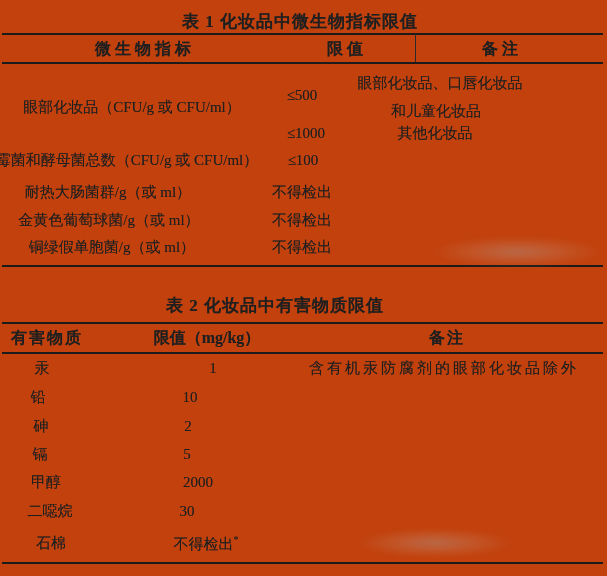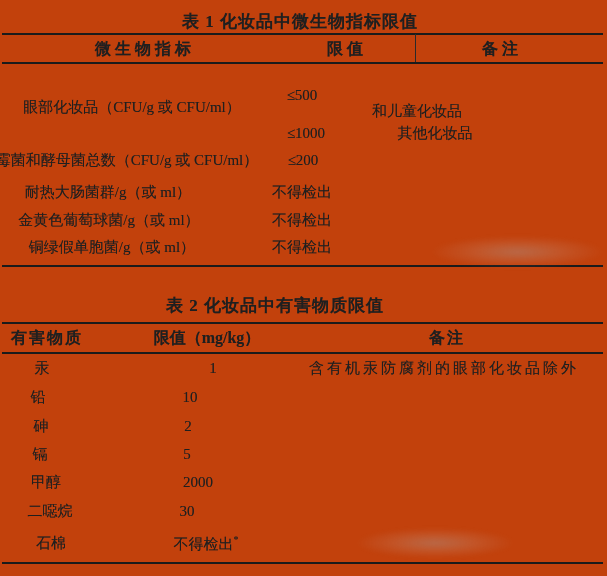--- a/index.html
+++ b/index.html
@@ -57,26 +57,27 @@
   <div class="t th sp4" style="left:145px; top:49px">微生物指标</div>
   <div class="t th sp4" style="left:347px; top:49px">限值</div>
   <div class="t th sp4" style="left:502px; top:49px">备注</div>
 
   <div class="vline" style="left:415px; top:34px; height:29px"></div>
 
   <div class="hline" style="top:62px"></div>
 
   <div class="t" style="left:132px; top:107px">眼部化妆品（CFU/g 或 CFU/ml）</div>
   <div class="t" style="left:302px; top:95px">≤500</div>
-  <div class="t" style="left:417px; top:111px">和儿童化妆品</div>
+  <div class="t" style="left:440px; top:83px">眼部化妆品、口唇化妆品</div>
+  <div class="t" style="left:436px; top:111px">和儿童化妆品</div>
   <div class="t" style="left:306px; top:133px">≤1000</div>
   <div class="t" style="left:435px; top:133px">其他化妆品</div>
 
   <div class="t" style="left:127px; top:160px">霉菌和酵母菌总数（CFU/g 或 CFU/ml）</div>
-  <div class="t" style="left:303px; top:160px">≤200</div>
+  <div class="t" style="left:303px; top:160px">≤100</div>
 
   <div class="t" style="left:108px; top:192px">耐热大肠菌群/g（或 ml）</div>
   <div class="t" style="left:302px; top:192px">不得检出</div>
 
   <div class="t" style="left:109px; top:220px">金黄色葡萄球菌/g（或 ml）</div>
   <div class="t" style="left:302px; top:220px">不得检出</div>
 
   <div class="t" style="left:112px; top:247px">铜绿假单胞菌/g（或 ml）</div>
   <div class="t" style="left:302px; top:247px">不得检出</div>
 

